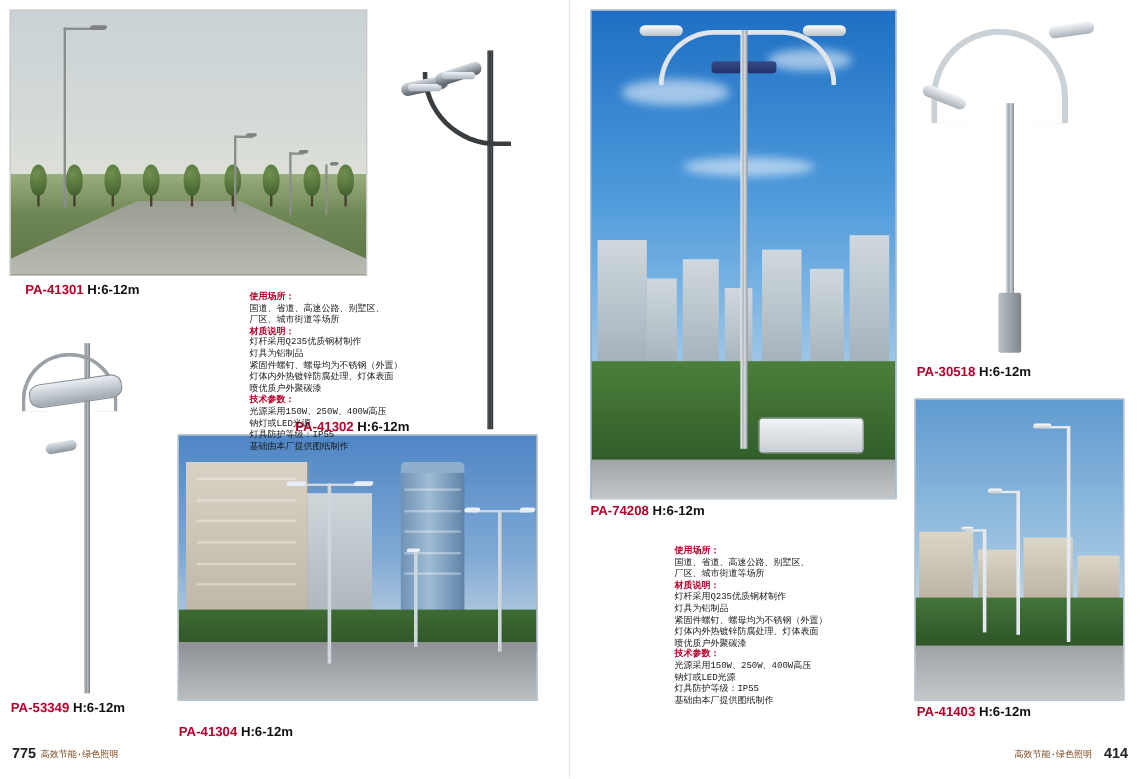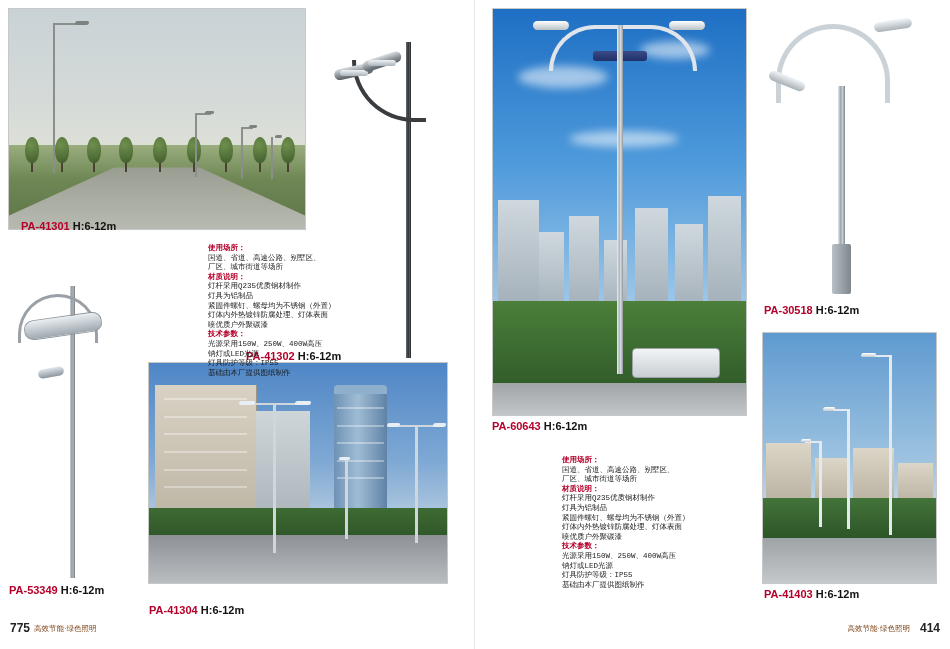--- a/index.html
+++ b/index.html
@@ -38,21 +38,21 @@
   .spec p{margin:0;}
 
   
   .foot-num{
     position:absolute;bottom:14px;
     font-size:12px;font-weight:bold;color:#222;
   }
   .foot-txt{
     position:absolute;bottom:15px;
     font-size:7.5px;color:#7a3f12;
-    font-family:Liberation Serif, serif;
+    font-family:Liberation Mono, monospace;
   }
   .gutter{
     position:absolute;left:474px;top:0;width:1px;height:649px;
     background:#e9e9e9;
   }
 
   
 
   
   #ph-41301{left:8px;top:8px;width:298px;height:222px;background:#cfd6cf;}
@@ -197,21 +197,21 @@
     <div class="arm" style="left:186px;top:104px;width:16px;"></div>
     <div class="lamp" style="left:196px;top:102px;width:9px;height:3px;"></div>
 
     <div class="pole" style="left:232px;top:118px;height:52px;"></div>
     <div class="arm" style="left:232px;top:118px;width:12px;"></div>
     <div class="lamp" style="left:240px;top:116px;width:8px;height:3px;"></div>
 
     <div class="pole" style="left:262px;top:128px;height:42px;"></div>
     <div class="lamp" style="left:266px;top:126px;width:7px;height:3px;"></div>
   </div>
-  <div class="caption" style="left:9px;top:220px;padding-left:12px;">
+  <div class="caption" style="left:9px;top:236px;padding-left:12px;">
     <span>PA-41301</span> <span class="sz">H:6-12m</span>
   </div>
 
   <div class="photo" id="ph-41302">
     <div class="pmast"></div>
     <div class="curve"></div>
     <div class="head" style="left:16px;top:58px;"></div>
     <div class="glass" style="left:22px;top:62px;"></div>
     <div class="head" style="left:44px;top:48px;transform:rotate(-18deg);"></div>
     <div class="glass" style="left:50px;top:52px;"></div>
@@ -307,21 +307,21 @@
     <div class="bus"></div>
 
     <div class="armL"></div>
     <div class="armR"></div>
     <div class="join"></div>
     <div class="pmast"></div>
     <div class="head" style="left:40px;top:12px;"></div>
     <div class="head" style="left:176px;top:12px;"></div>
   </div>
   <div class="caption" style="left:492px;top:420px;">
-    <span>PA-60643</span> <span class="sz">H:6-12m</span>
+    <span>PA-74208</span> <span class="sz">H:6-12m</span>
   </div>
 
   <div class="photo" id="ph-41402">
     <div class="bow"></div>
     <div class="pmast"></div>
     <div class="base"></div>
     <div class="head" style="left:6px;top:68px;transform:rotate(22deg);"></div>
     <div class="head" style="left:112px;top:12px;transform:rotate(-8deg);"></div>
   </div>
   <div class="caption" style="left:764px;top:304px;">

